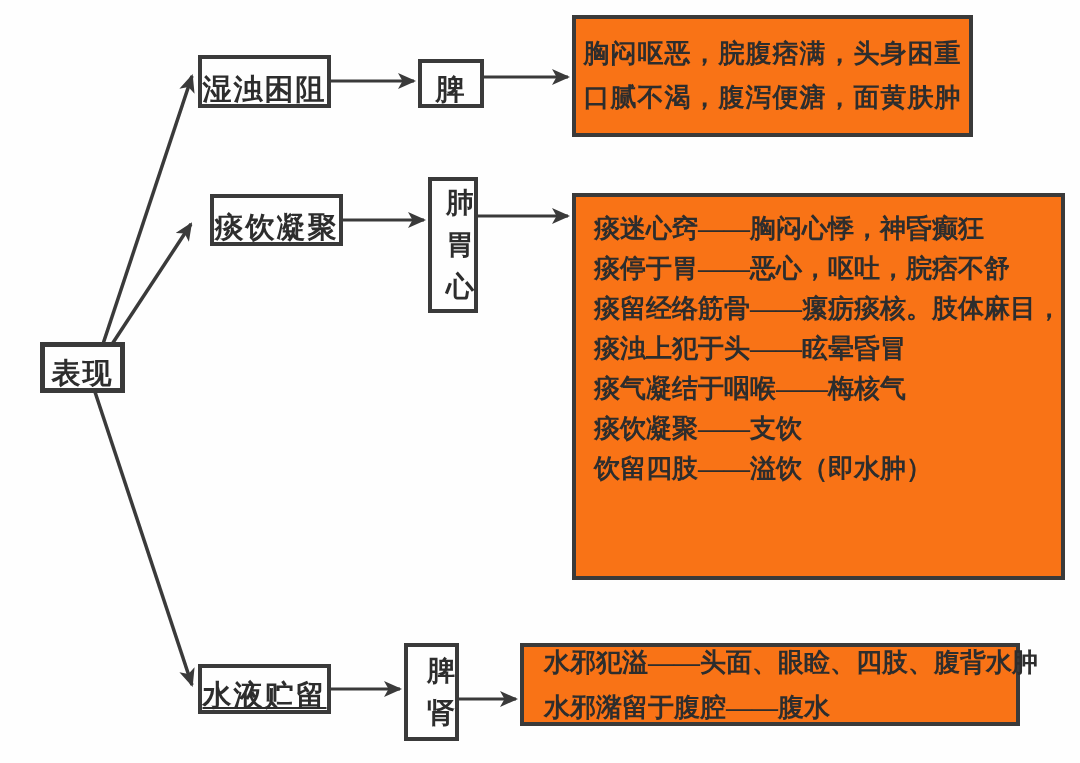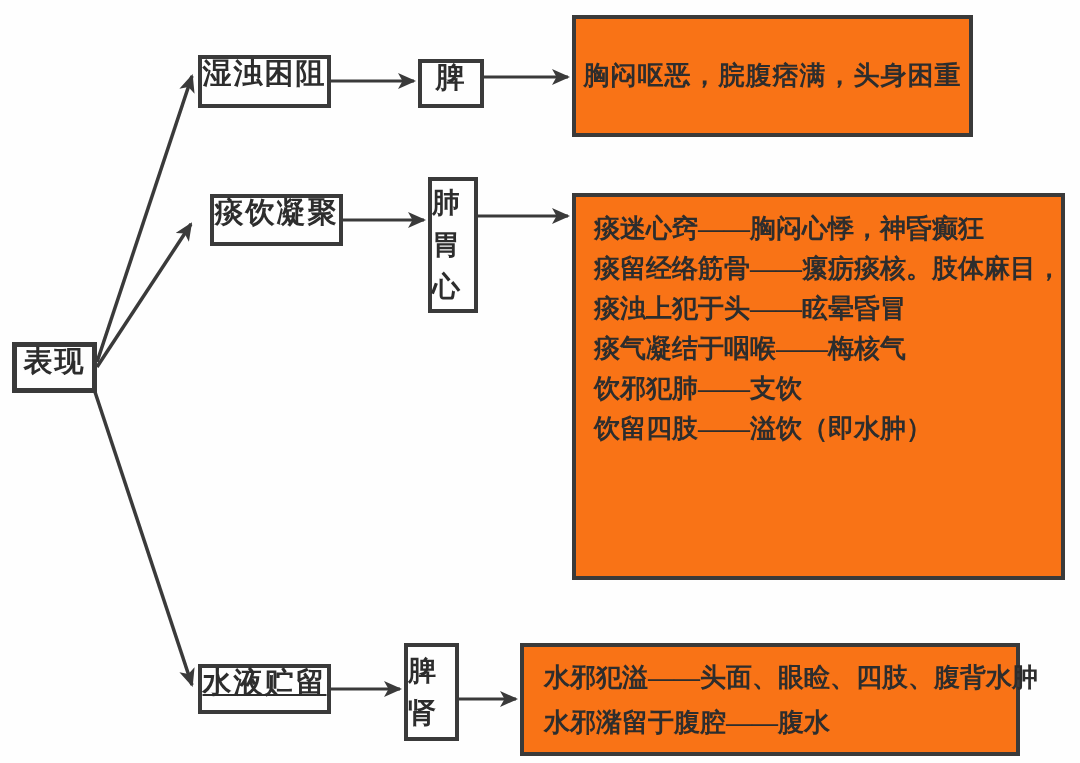--- a/index.html
+++ b/index.html
@@ -17,28 +17,28 @@
     left: 0; top: 0;
     width: 1080px; height: 763px;
     pointer-events: none;
   }
   .node {
     position: absolute;
     box-sizing: border-box;
     border: 4px solid #3a3a3a;
     background: #fefefe;
     display: flex;
-    align-items: flex-start;
+    align-items: flex-end;
     justify-content: center;
     font-weight: 700;
     font-size: 29px;
     letter-spacing: 2px;
     line-height: 1;
   }
-  .node.root { border-width: 5px; }
+  .node.root { border-width: 5px; margin-left: 28px; }
   .node.vert {
     flex-direction: column;
     letter-spacing: 0;
     font-size: 28px;
     line-height: 42px;
     justify-content: center;
   }
   .resultbox {
     position: absolute;
     box-sizing: border-box;
@@ -95,48 +95,50 @@
   <div class="node" style="left:198px; top:55px; width:133px; height:53px;">
     <span>湿浊困阻</span>
   </div>
 
   <div class="node" style="left:418px; top:59px; width:66px; height:49px;">
     <span>脾</span>
   </div>
 
   <div class="resultbox box-damp" style="left:572px; top:15px; width:401px; height:122px;">
     <div class="line">胸闷呕恶，脘腹痞满，头身困重</div>
+    <div class="line">口腻不渴，腹泻便溏，面黄肤肿</div>
   </div>
 
   <div class="node" style="left:210px; top:194px; width:133px; height:52px;">
     <span>痰饮凝聚</span>
   </div>
 
   <div class="node vert" style="left:428px; top:177px; width:50px; height:136px;">
     <span>肺</span>
     <span>胃</span>
     <span>心</span>
   </div>
 
   <div class="resultbox box-phlegm" style="left:572px; top:193px; width:493px; height:387px;">
     <div class="line">痰迷心窍——胸闷心悸，神昏癫狂</div>
+    <div class="line">痰停于胃——恶心，呕吐，脘痞不舒</div>
     <div class="line">痰留经络筋骨——瘰疬痰核。肢体麻目，</div>
     <div class="line">痰浊上犯于头——眩晕昏冒</div>
     <div class="line">痰气凝结于咽喉——梅核气</div>
-    <div class="line">饮邪犯肺——支饮</div>
+    <div class="line">痰饮凝聚——支饮</div>
     <div class="line">饮留四肢——溢饮（即水肿）</div>
   </div>
 
   <div class="node" style="left:198px; top:664px; width:133px; height:50px;text-decoration:underline;">
     <span>水液贮留</span>
   </div>
 
   <div class="node vert" style="left:404px; top:643px; width:55px; height:98px;">
     <span>脾</span>
     <span>肾</span>
   </div>
 
-  <div class="resultbox box-water" style="left:520px; top:643px; width:500px; height:113px;">
+  <div class="resultbox box-water" style="left:520px; top:643px; width:500px; height:83px;">
     <div class="line">水邪犯溢——头面、眼睑、四肢、腹背水肿</div>
     <div class="line">水邪潴留于腹腔——腹水</div>
   </div>
 
 </div>
 
 </body></html>

